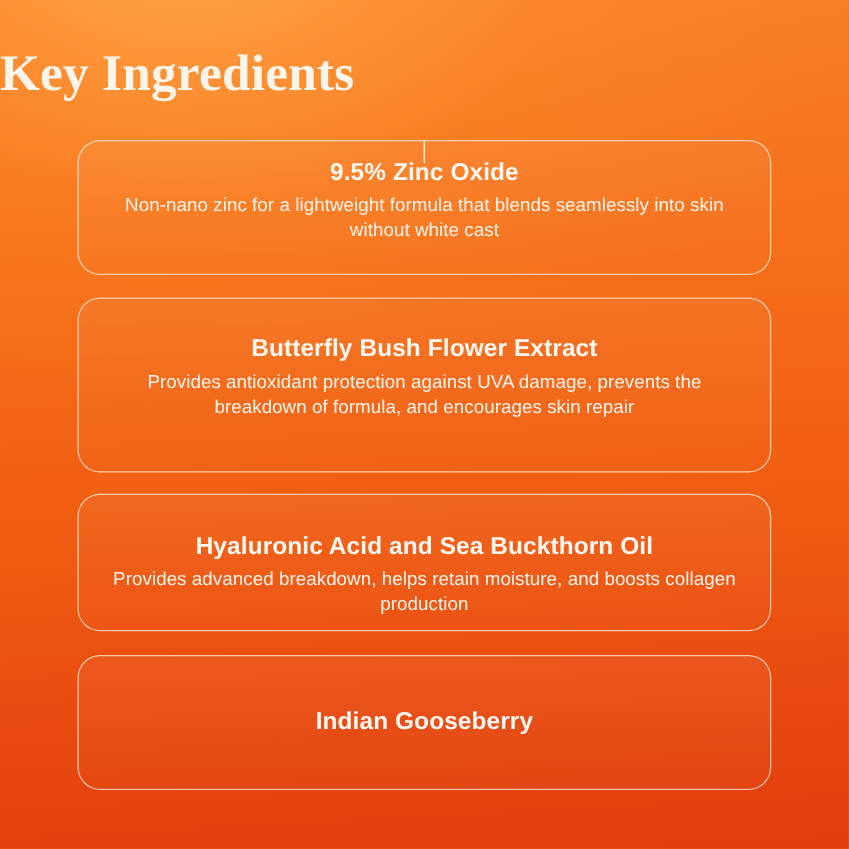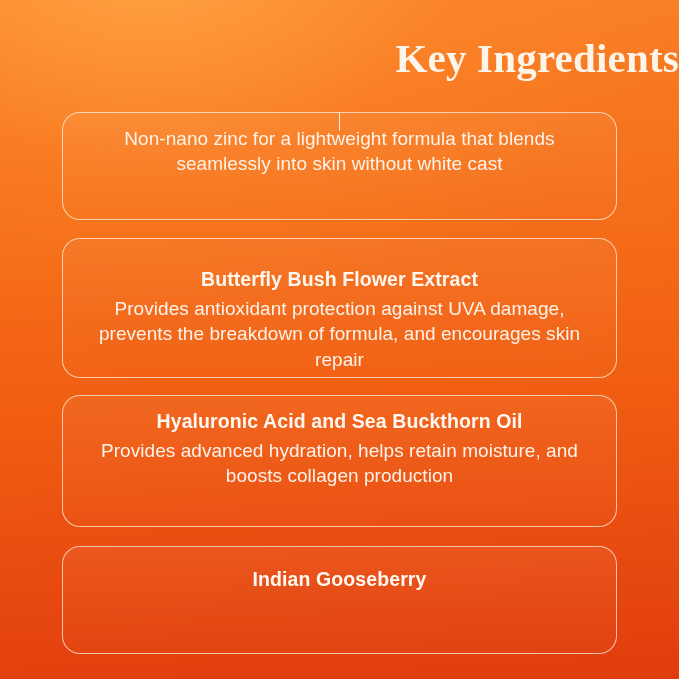--- a/index.html
+++ b/index.html
@@ -25,21 +25,21 @@
       linear-gradient(177deg, #F9822A 0%, #F6711B 28%, #F15E12 58%, #E84A10 82%, #E03C0D 100%);
     overflow: hidden;
   }
 
   
   .title {
     position: absolute;
     top: 36px;
     left: 0;
     width: 679px;
-    text-align: right;
+    text-align: left;
     font-family: "Liberation Serif", "DejaVu Serif", serif;
     font-weight: 700;
     font-size: 41px;
     letter-spacing: 0.2px;
     color: #FDF5EA;
     line-height: 1.08;
   }
 
   
   .stack {
@@ -79,48 +79,49 @@
     font-size: 19.5px;
     color: #FFF8F0;
     line-height: 1.3;
     letter-spacing: 0.1px;
     margin: 0 0 4px 0;
   }
 
   .card-body {
     font-family: "Liberation Sans", sans-serif;
     font-weight: 400;
-    font-size: 19px;
+    font-size: 15px;
     color: #FDF3E9;
     line-height: 1.32;
     letter-spacing: 0.05px;
     margin: 0;
   }
 
   
   .c0 { height: 108px; padding-top: 13px; }
   .c1 { height: 140px; padding-top: 28px; }
-  .c2 { height: 132px; padding-top: 13px; }
-  .c3 { height: 108px; padding-top: 20px; }
+  .c2 { height: 110px; padding-top: 29px; }
+  .c3 { height: 108px; padding-top: 40px; }
 
   .gap0 { height: 18px; }
   .gap1 { height: 17px; }
   .gap2 { height: 19px; }
 </style>
 </head>
 <body>
 
 <div id="poster">
 
   <div class="title">Key Ingredients</div>
 
   <div class="stack">
 
     <div class="card-wrap">
       <div class="card c0">
+        <p class="card-title">9.5% Zinc Oxide</p>
         <p class="card-body">Non-nano zinc for a lightweight formula that blends seamlessly into skin without white cast</p>
       </div>
     </div>
 
     <div class="gap0">
       <div class="connector" style="top:0; height:18px;"></div>
     </div>
 
     <div class="card-wrap">
       <div class="card c1">
@@ -129,21 +130,21 @@
       </div>
     </div>
 
     <div class="gap1">
       <div class="connector" style="top:0; height:17px;"></div>
     </div>
 
     <div class="card-wrap">
       <div class="card c2">
         <p class="card-title">Hyaluronic Acid and Sea Buckthorn Oil</p>
-        <p class="card-body">Provides advanced hydration, helps retain moisture, and boosts collagen production</p>
+        <p class="card-body">Provides advanced breakdown, helps retain moisture, and boosts collagen production</p>
       </div>
     </div>
 
     <div class="gap2">
       <div class="connector" style="top:0; height:19px;"></div>
     </div>
 
     <div class="card-wrap">
       <div class="card c3">
         <p class="card-title">Indian Gooseberry</p>

